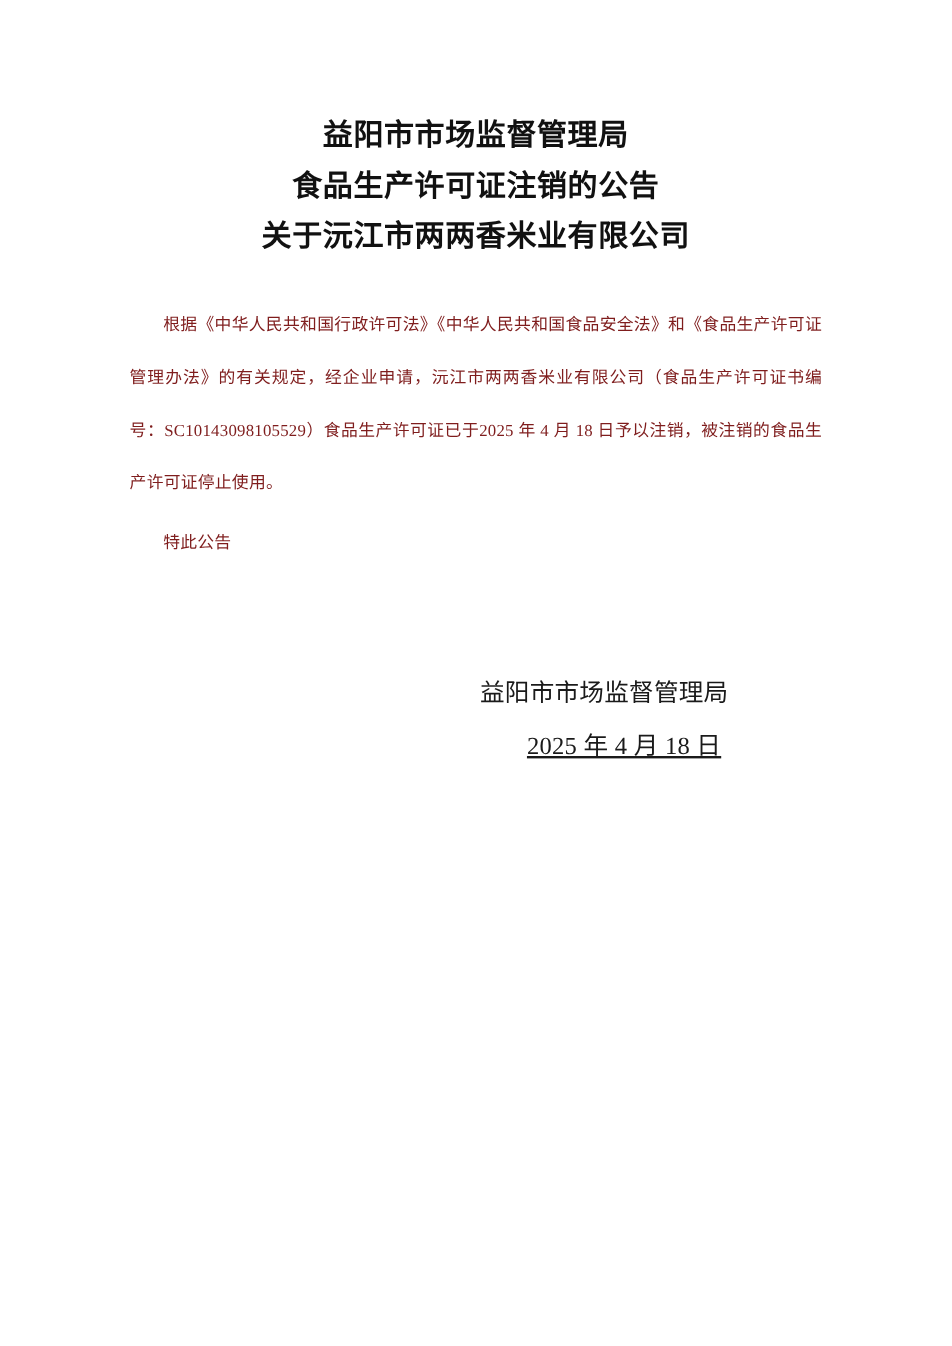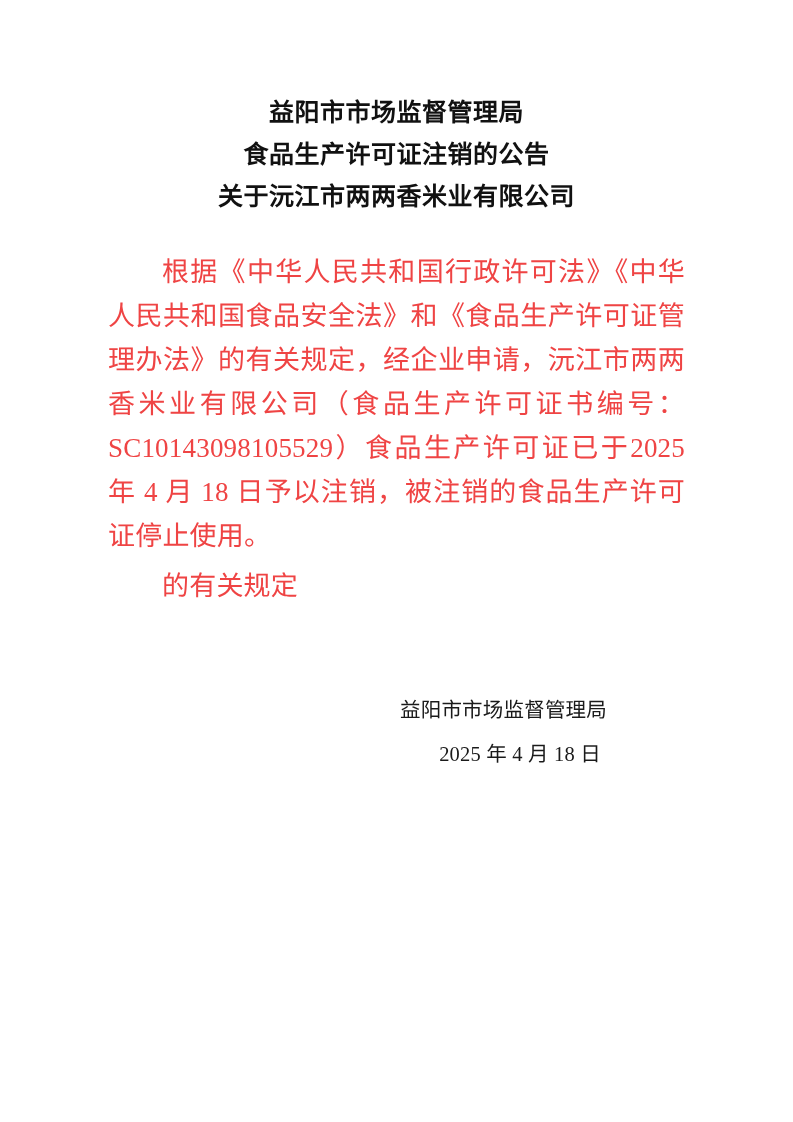--- a/index.html
+++ b/index.html
@@ -35,63 +35,64 @@
     margin: 0 0 10px 0;
   }
   .doc-title .line {
     display: block;
     white-space: nowrap;
   }
   .body-block {
     margin-top: 32px;
   }
   .para {
-    font-size: 27px;
+    font-size: 14px;
     line-height: 44px;
     text-align: justify;
     text-justify: inter-ideograph;
     text-indent: 2em;
     margin: 0;
-    color: #ef4444;
+    color: #7f1d1d;
     letter-spacing: 0.2px;
   }
   .para + .para {
     margin-top: 6px;
   }
   .signature {
     margin-top: 80px;
     text-align: right;
     padding-right: 78px;
     font-size: 20.5px;
     line-height: 44px;
     color: #1a1a1a;
     letter-spacing: 0.2px;
   }
   .signature .sig-line {
     display: block;
   }
   .signature .sig-date {
     display: block;
     padding-right: 6px;
+    text-decoration: underline;
   }
 </style>
 </head>
 <body>
 
 <div class="page">
 
   <h1 class="doc-title">
     <span class="line">益阳市市场监督管理局</span>
     <span class="line">食品生产许可证注销的公告</span>
     <span class="line">关于沅江市两两香米业有限公司</span>
   </h1>
 
   <div class="body-block">
     <p class="para">根据《中华人民共和国行政许可法》《中华人民共和国食品安全法》和《食品生产许可证管理办法》的有关规定，经企业申请，沅江市两两香米业有限公司（食品生产许可证书编号：SC10143098105529）食品生产许可证已于2025 年 4 月 18 日予以注销，被注销的食品生产许可证停止使用。</p>
-    <p class="para">的有关规定</p>
+    <p class="para">特此公告</p>
   </div>
 
   <div class="signature">
     <span class="sig-line">益阳市市场监督管理局</span>
     <span class="sig-date">2025 年 4 月 18 日</span>
   </div>
 
 </div>
 
 </body></html>

